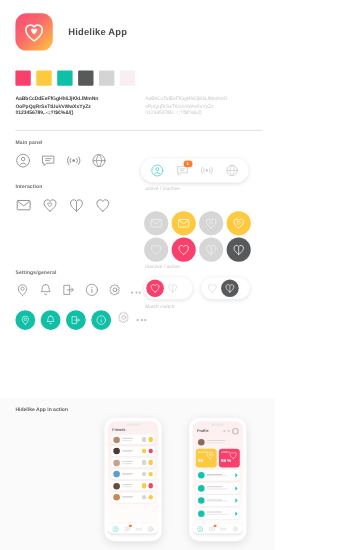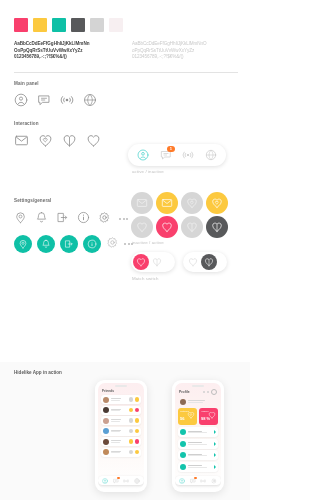--- a/index.html
+++ b/index.html
@@ -139,20 +139,29 @@
     display:flex;align-items:center;justify-content:space-around;padding:0 2px;box-sizing:border-box;
   }
   .tabbar .ti{position:relative;display:flex;align-items:center;justify-content:center;}
   .tabbar .tb-badge{position:absolute;top:-1px;right:-1px;width:2.5px;height:2.5px;border-radius:50%;background:#ff7a29;}
 </style>
 </head>
 <body>
 
 <div class="page">
 
+  <div class="header">
+    <div class="logo">
+      <svg width="22" height="22" viewBox="0 0 24 24">
+        <path d="M12 21s-8-5-8-10.5A4.5 4.5 0 0 1 12 7a4.5 4.5 0 0 1 8 3.5C20 16 12 21 12 21z" fill="none" stroke="#fff" stroke-width="1.5"></path>
+        <path d="M9.6 11.6a1.6 1.6 0 1 1 2.4-1.4 1.6 1.6 0 1 1 2.4 1.4c0 1.3-2.4 2.8-2.4 2.8s-2.4-1.5-2.4-2.8z" fill="#fff"></path>
+      </svg>
+    </div>
+    <div class="app-title">Hidelike App</div>
+  </div>
 
   <div class="swatches" id="swatches">
       <div class="sw" style="background:#f9406d"></div>
       <div class="sw" style="background:#fcc93f"></div>
       <div class="sw" style="background:#0fc0a6"></div>
       <div class="sw" style="background:#58595b"></div>
       <div class="sw" style="background:#d4d4d4"></div>
       <div class="sw" style="background:#f7eff1"></div>
     </div>
 

